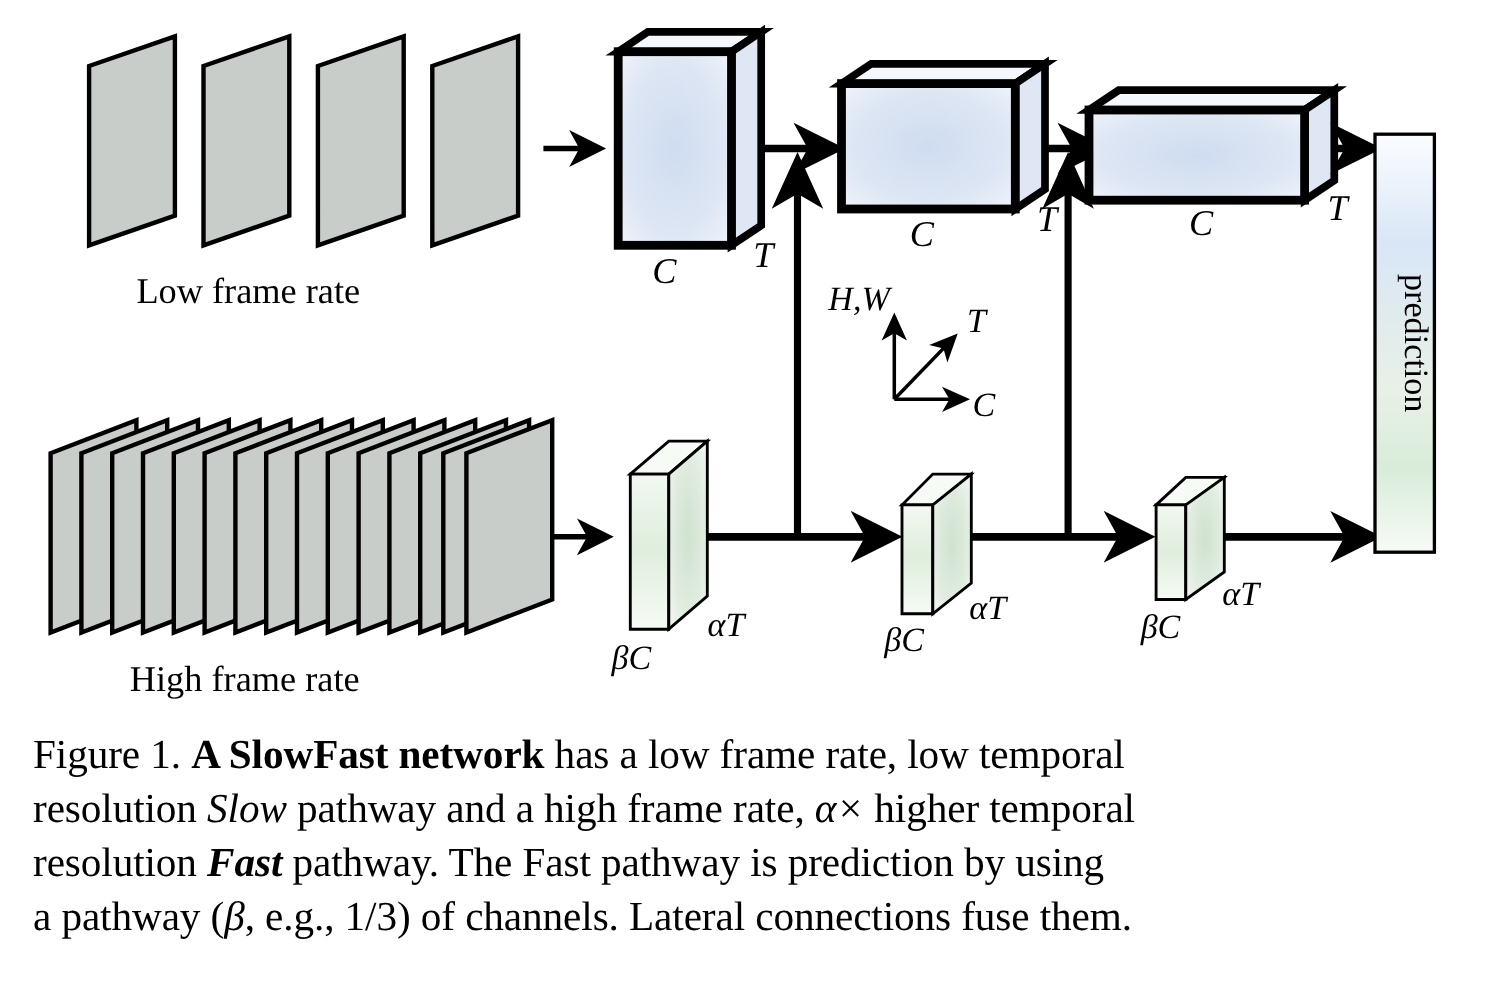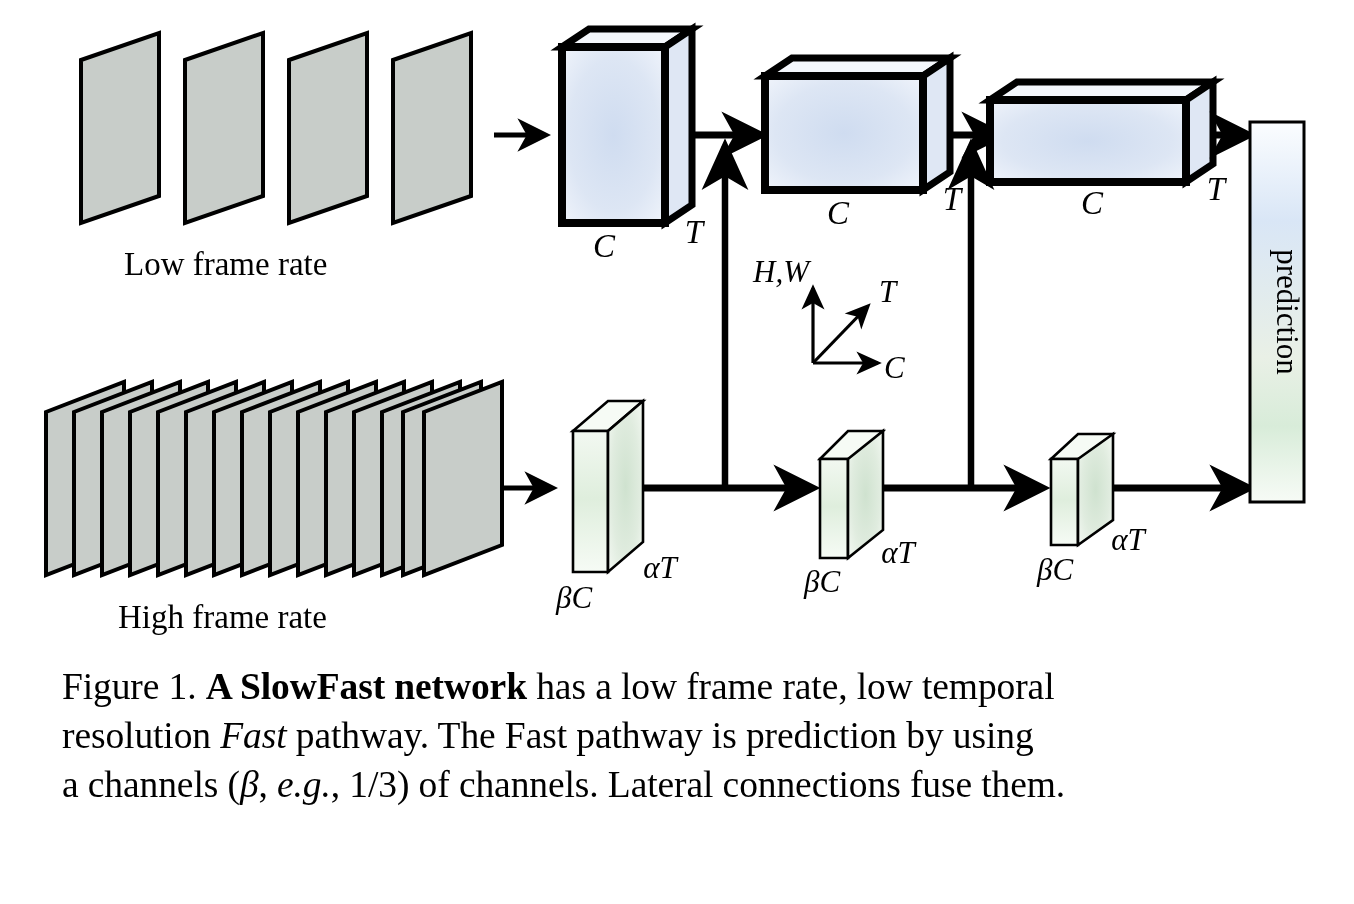--- a/index.html
+++ b/index.html
@@ -40,21 +40,21 @@
     left: 30px;
     top: 662px;
     width: 1298px;
     font-family: "Liberation Serif", "DejaVu Serif", serif;
     font-size: 37.5px;
     line-height: 49px;
     color: #000000;
     text-align: left;
     letter-spacing: -0.1px;
   }
-  .cap-line { white-space: nowrap; margin-left: 32px; }
+  .cap-line { white-space: nowrap; }
 </style>
 </head>
 <body>
 
 <div id="page">
 
   <svg id="figure-svg" viewBox="0 0 1354 660">
     <defs>
       <linearGradient id="gradSlow" x1="0" y1="0" x2="1" y2="1">
         <stop offset="0%" stop-color="#e8eef8"></stop>
@@ -209,17 +209,18 @@
     </g>
 
     <g>
       <rect x="1250" y="122" width="54" height="380" fill="url(#gradPred)" stroke="#000000" stroke-width="3"></rect>
       <text class="lbl" x="1277" y="312" font-size="31" text-anchor="middle" transform="rotate(90 1277 312)">prediction</text>
     </g>
   </svg>
 
   <div class="caption">
     <div class="cap-line"><span>Figure 1. </span><span style="font-weight: bold;">A SlowFast network</span><span> has a low frame rate, low temporal</span></div>
-    <div class="cap-line"><span>resolution </span><span style="font-style: italic;">Fast</span><span> pathway. The Fast pathway is prediction by using</span></div>
-    <div class="cap-line"><span>a channels (</span><span style="font-style: italic;">β</span><span>, </span><span style="font-style: italic;">e.g.</span><span>, 1/3) of channels. Lateral connections fuse them.</span></div>
+    <div class="cap-line"><span>resolution </span><span style="font-style: italic;">Slow</span><span> pathway and a high frame rate, </span><span style="font-style: italic;">α×</span><span> higher temporal</span></div>
+    <div class="cap-line"><span>resolution </span><span style="font-style: italic; font-weight: bold;">Fast</span><span> pathway. The Fast pathway is prediction by using</span></div>
+    <div class="cap-line"><span>a pathway (</span><span style="font-style: italic;">β</span><span>, </span><span style="">e.g.</span><span>, 1/3) of channels. Lateral connections fuse them.</span></div>
   </div>
 
 </div>
 
 </body></html>

